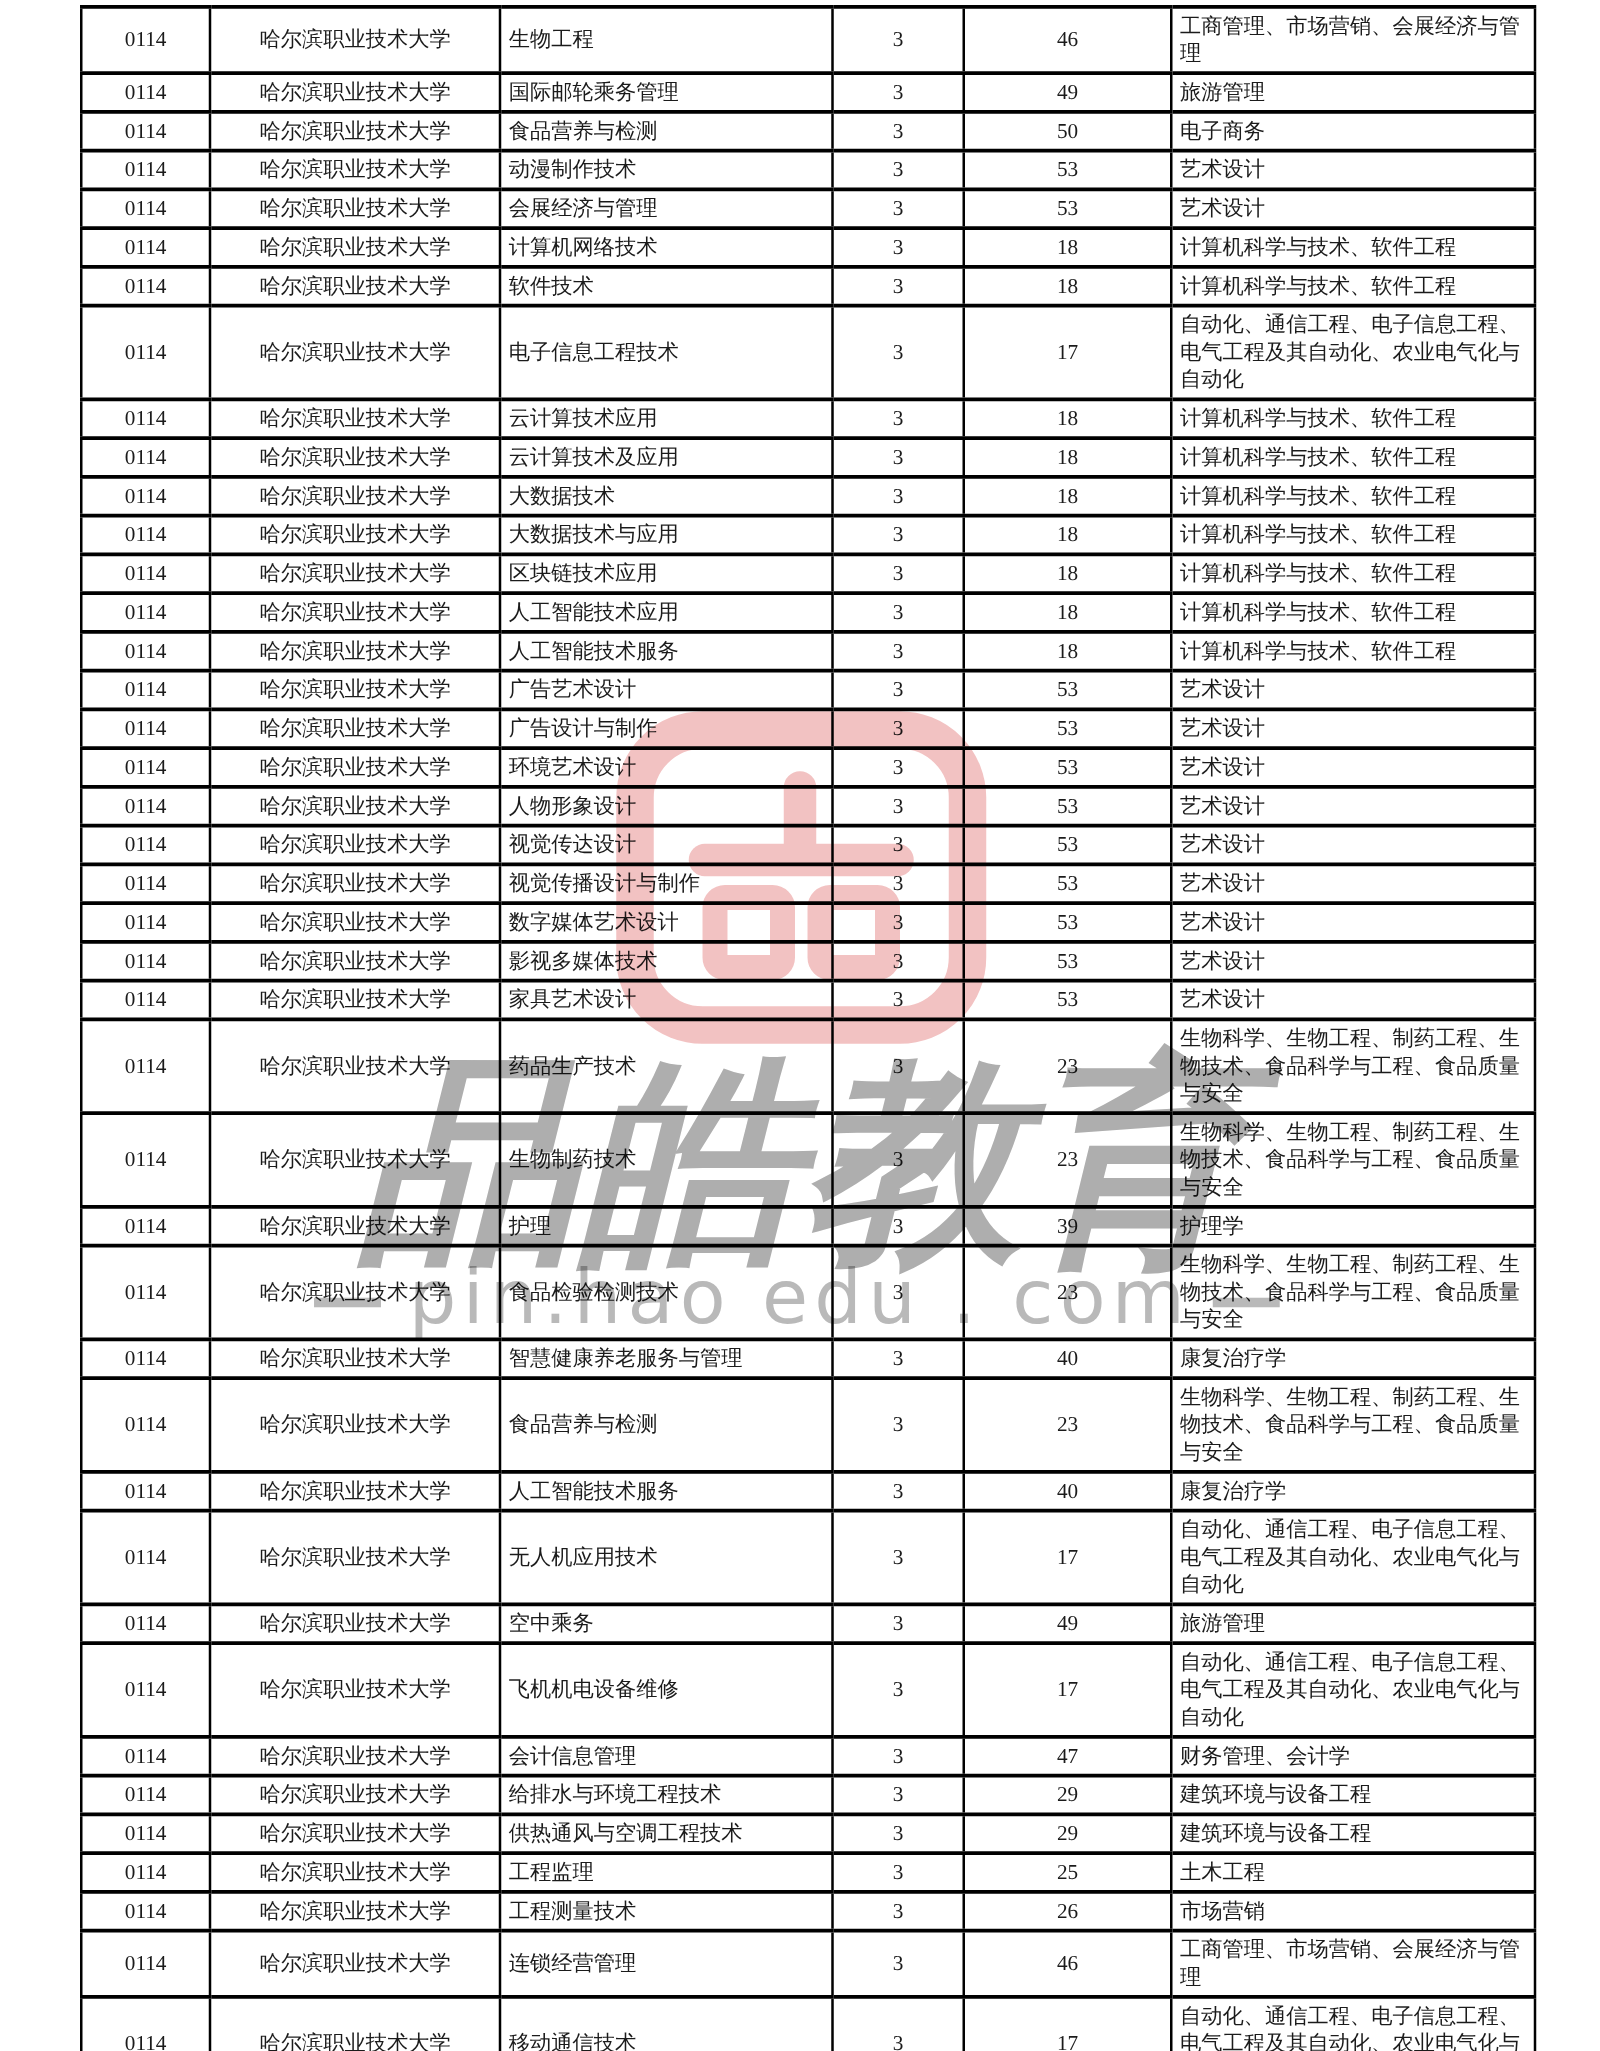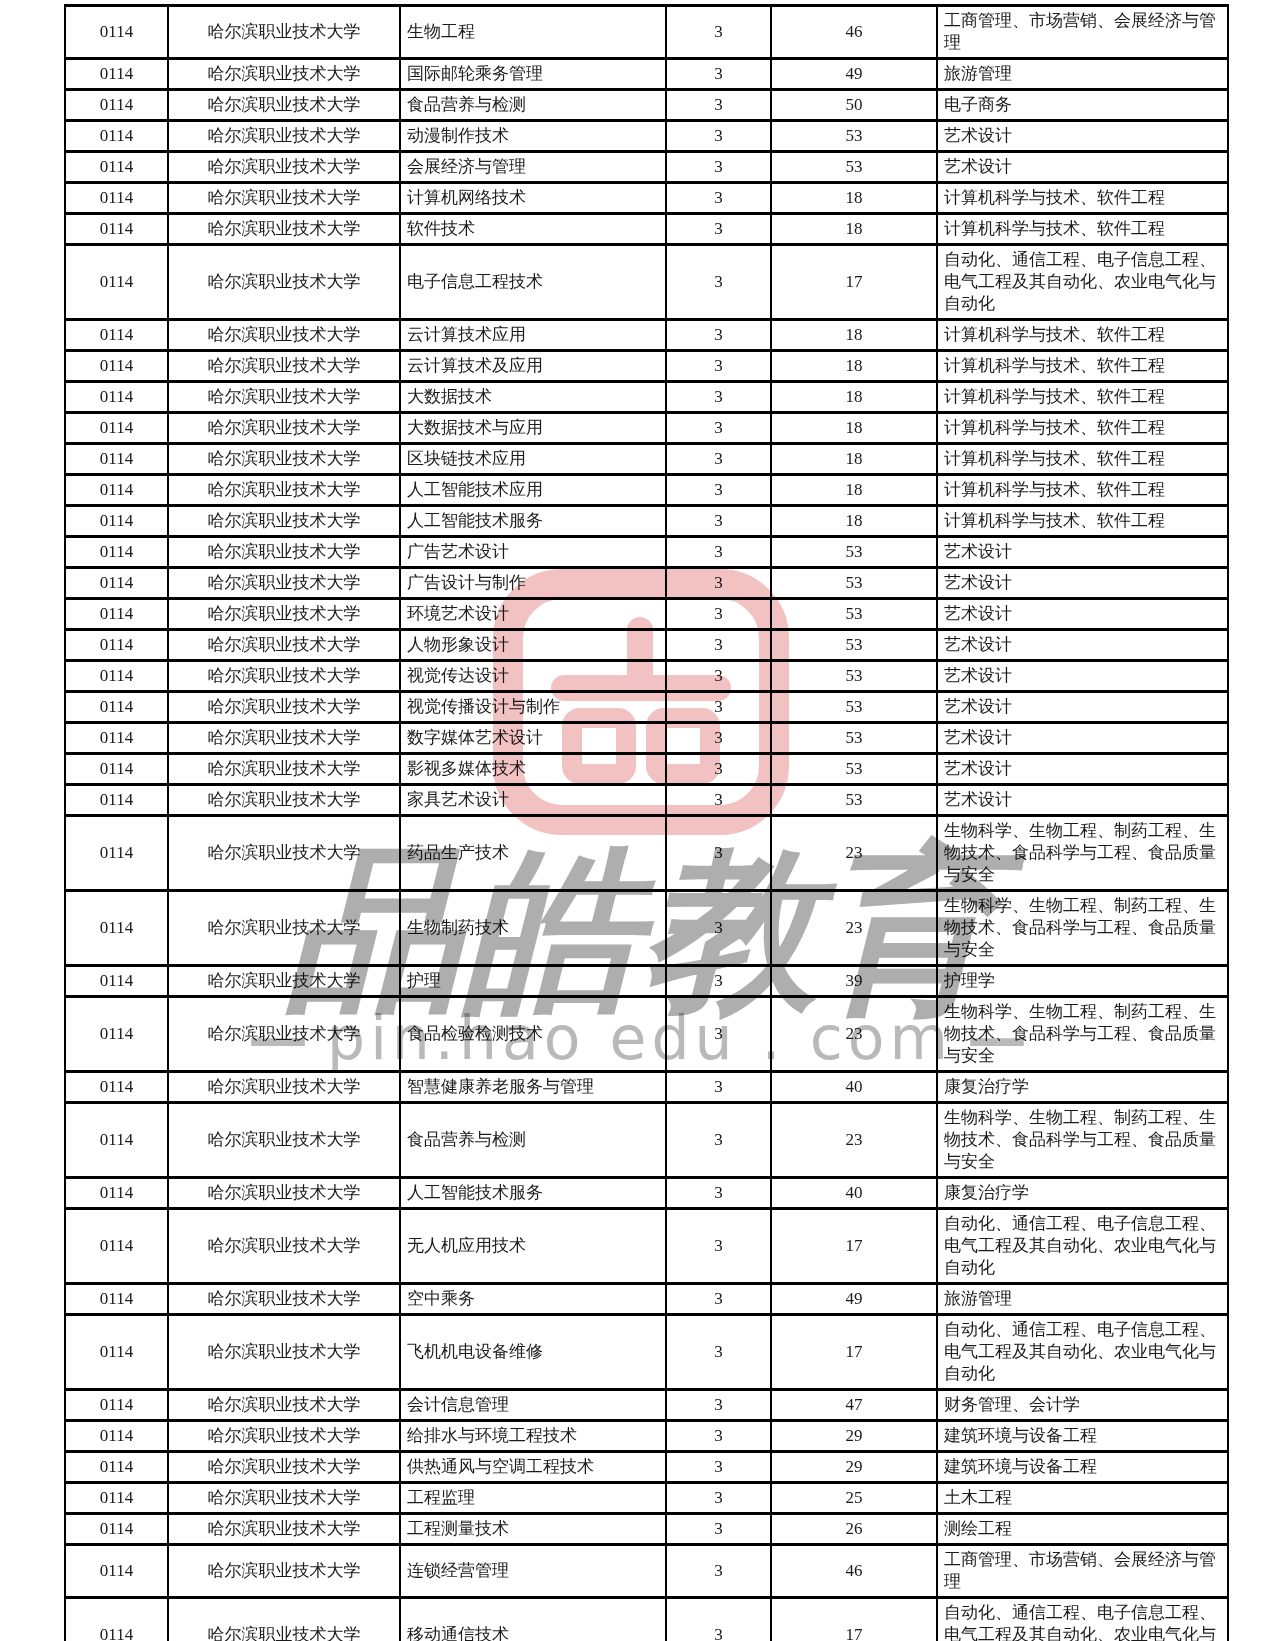--- a/index.html
+++ b/index.html
@@ -358,21 +358,21 @@
           <td class="c-center">3</td>
           <td class="c-center">25</td>
           <td class="c-left">土木工程</td>
         </tr>
         <tr>
           <td class="c-center">0114</td>
           <td class="c-center">哈尔滨职业技术大学</td>
           <td class="c-left">工程测量技术</td>
           <td class="c-center">3</td>
           <td class="c-center">26</td>
-          <td class="c-left">测绘工程</td>
+          <td class="c-left">市场营销</td>
         </tr>
         <tr>
           <td class="c-center">0114</td>
           <td class="c-center">哈尔滨职业技术大学</td>
           <td class="c-left">连锁经营管理</td>
           <td class="c-center">3</td>
           <td class="c-center">46</td>
           <td class="c-left">工商管理、市场营销、会展经济与管理</td>
         </tr>
         <tr>

